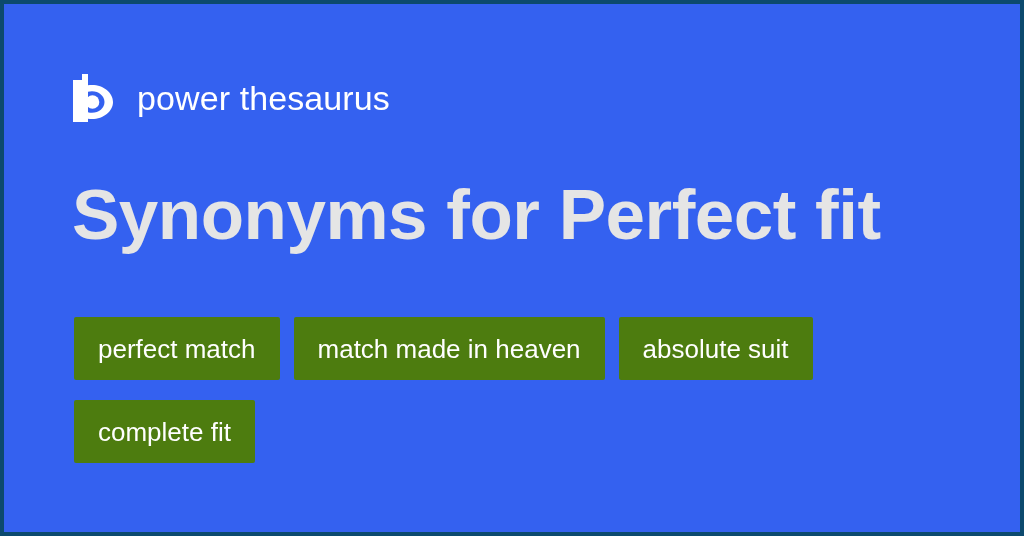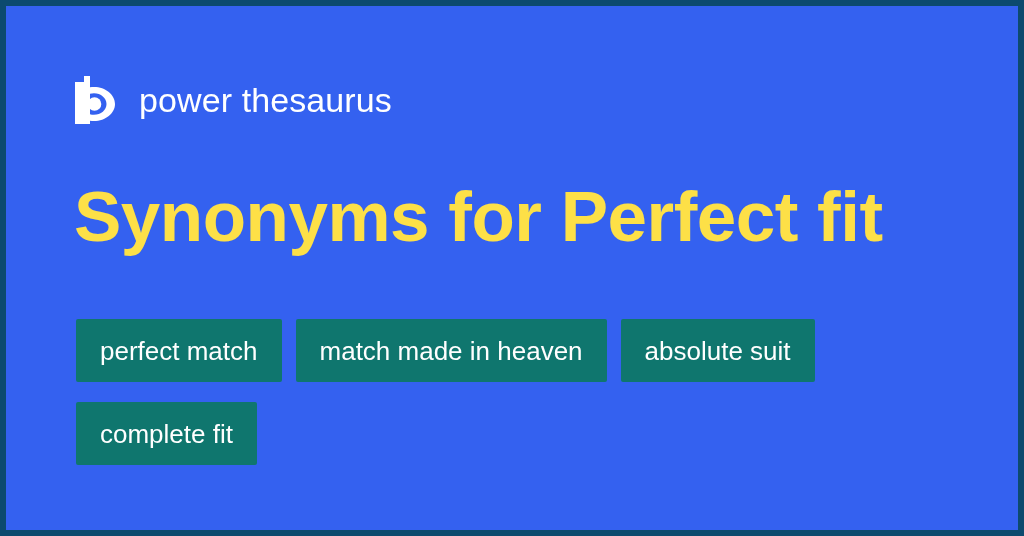--- a/index.html
+++ b/index.html
@@ -14,21 +14,21 @@
     font-family: "Liberation Sans", sans-serif;
     -webkit-font-smoothing: antialiased;
   }
 
   #page {
     position: relative;
     width: 1024px;
     height: 536px;
     box-sizing: border-box;
     background: #3461F0;
-    border: 6px solid #0c4a6e;
+    border: 4px solid #0c4a6e;
     overflow: hidden;
   }
 
   
   .brand {
     position: absolute;
     left: 69px;
     top: 68px;
     display: flex;
     align-items: center;
@@ -51,21 +51,21 @@
     line-height: 1;
     white-space: nowrap;
   }
 
   
   .page-title {
     position: absolute;
     left: 68px;
     top: 169px;
     margin: 0;
-    color: #fde047;
+    color: #e5e5e5;
     font-size: 71px;
     font-weight: 700;
     letter-spacing: -0.5px;
     line-height: 84px;
     white-space: nowrap;
   }
 
   
   .chips {
     position: absolute;
@@ -77,21 +77,21 @@
     gap: 20px 14px;
   }
 
   .chip {
     height: 63px;
     box-sizing: border-box;
     padding: 16px 24px;
     display: flex;
     align-items: center;
     justify-content: center;
-    background: #0f766e;
+    background: #4d7c0f;
     color: #ffffff;
     font-size: 26px;
     font-weight: 400;
     line-height: 1;
     white-space: nowrap;
     border: none;
     border-radius: 2px;
     cursor: pointer;
     font-family: "Liberation Sans", sans-serif;
   }

